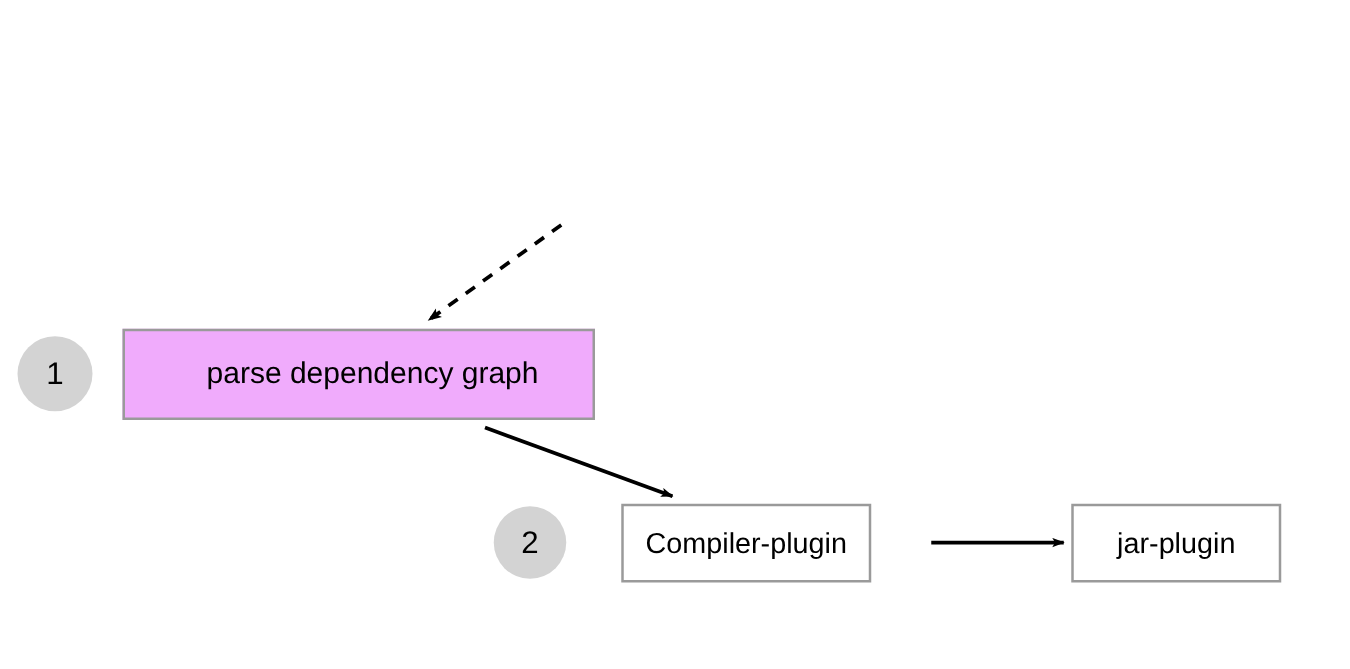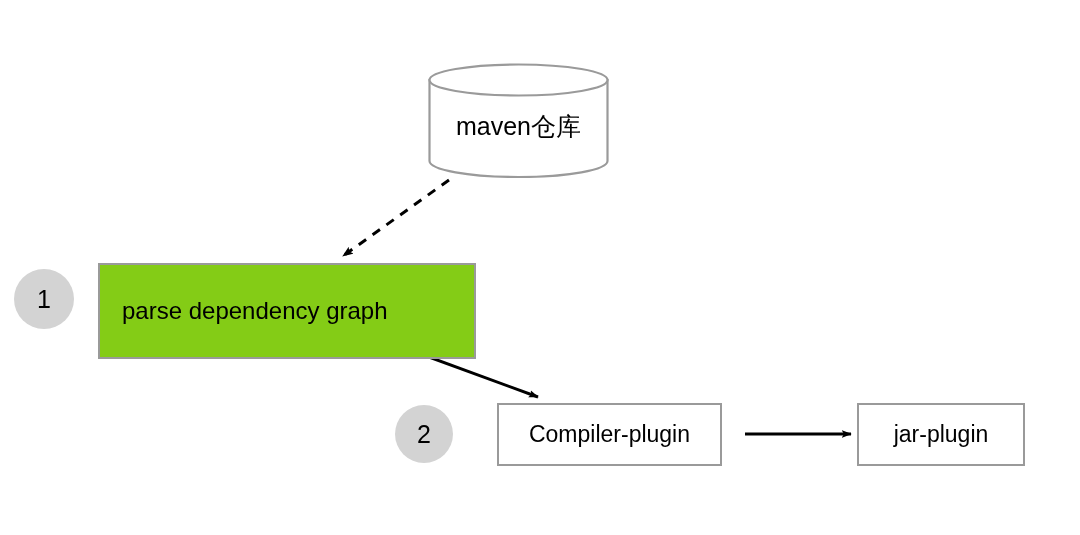--- a/index.html
+++ b/index.html
@@ -60,32 +60,32 @@
 
   .node-box {
     border: 2px solid #9a9a9a;
     background: #ffffff;
   }
 
   .node-parse {
     left: 98px;
     top: 263px;
     width: 378px;
-    height: 96px;
-    background: #84cc16;
+    height: 73px;
+    background: #f0abfc;
     border: 2px solid #9a9a9a;
     padding-left: 22px;
     font-size: 24px;
-    justify-content: flex-start;
+    justify-content: center;
   }
 
   .node-compiler {
     left: 497px;
     top: 403px;
-    width: 225px;
+    width: 200px;
     height: 63px;
     justify-content: center;
     font-size: 23px;
   }
 
   .node-jar {
     left: 857px;
     top: 403px;
     width: 168px;
     height: 63px;
@@ -132,27 +132,20 @@
       </marker>
     </defs>
 
     <line x1="449" y1="180" x2="343" y2="256" stroke="#000000" stroke-width="3" stroke-dasharray="9 8" marker-end="url(#arrow-dashed)"></line>
 
     <line x1="388" y1="342" x2="538" y2="397" stroke="#000000" stroke-width="3" marker-end="url(#arrow-solid)"></line>
 
     <line x1="745" y1="434" x2="851" y2="434" stroke="#000000" stroke-width="3" marker-end="url(#arrow-solid)"></line>
   </svg>
 
-  <div class="node node-cylinder">
-    <svg class="cyl-body" viewBox="0 0 181 115" width="181" height="115" xmlns="http://www.w3.org/2000/svg" preserveAspectRatio="none">
-      <path d="M1.5,17 L1.5,98 A89,16 0 0 0 179.5,98 L179.5,17 Z" fill="#ffffff" stroke="#9a9a9a" stroke-width="2.2"></path>
-      <ellipse cx="90.5" cy="17" rx="89" ry="15.5" fill="#ffffff" stroke="#9a9a9a" stroke-width="2.2"></ellipse>
-    </svg>
-    <span class="cyl-label">maven仓库</span>
-  </div>
 
   <div class="node node-parse">
     <span>parse dependency graph</span>
   </div>
 
   <div class="node node-box node-compiler">
     <span>Compiler-plugin</span>
   </div>
 
   <div class="node node-box node-jar">

